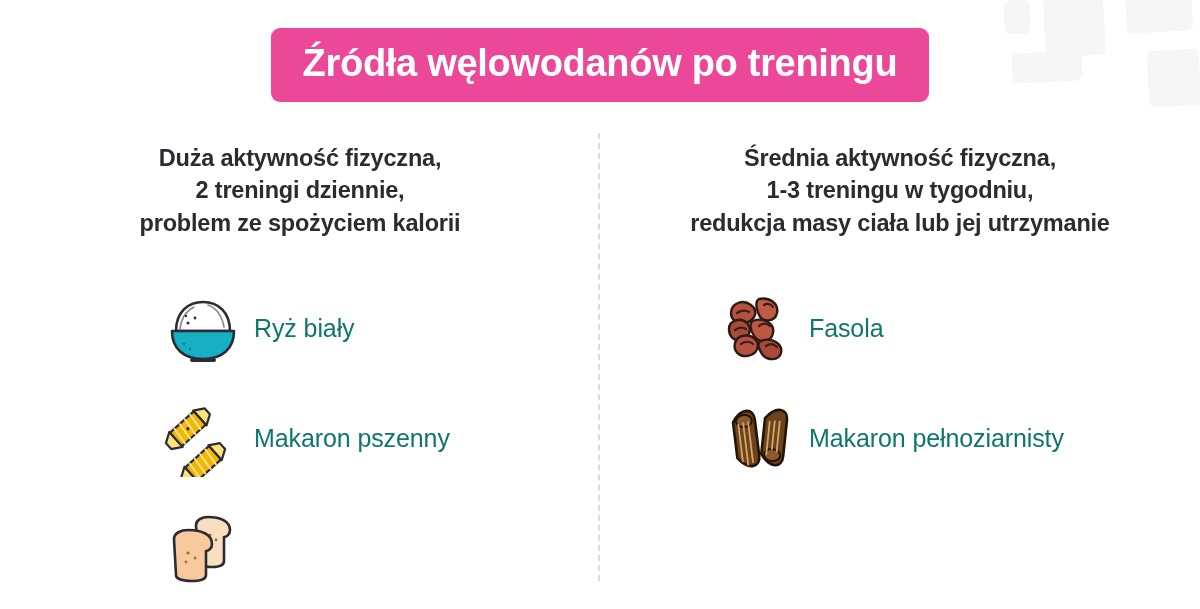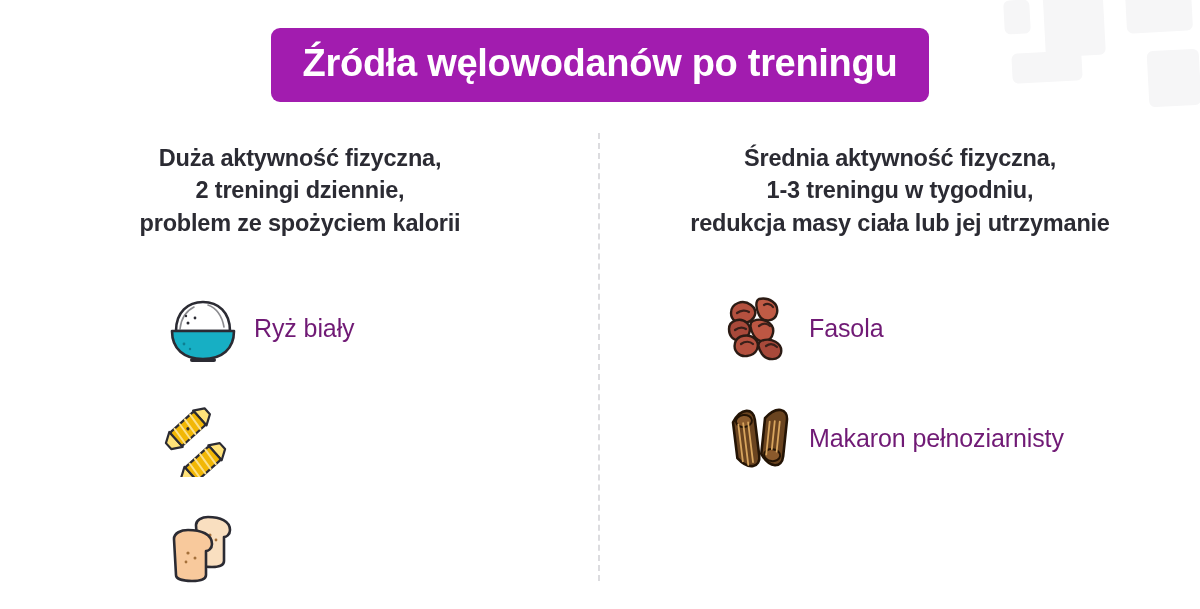--- a/index.html
+++ b/index.html
@@ -38,21 +38,21 @@
   
   .title-wrap {
     position: absolute;
     top: 28px;
     left: 0;
     width: 1200px;
     display: flex;
     justify-content: center;
   }
   .title-banner {
-    background: #a21caf;
+    background: #ec4899;
     border-radius: 9px;
     padding: 16px 32px 18px 32px;
     box-sizing: border-box;
   }
   .title-text {
     color: #ffffff;
     font-size: 38px;
     font-weight: bold;
     line-height: 1.05;
     letter-spacing: -0.3px;
@@ -108,21 +108,21 @@
     flex: 0 0 86px;
     display: flex;
     align-items: center;
     justify-content: center;
   }
   .item-icon svg { display: block; }
 
   .item-label {
     font-size: 25px;
     font-weight: 400;
-    color: #701a75;
+    color: #0f766e;
     letter-spacing: -0.1px;
     margin-left: 8px;
     white-space: nowrap;
   }
 
   
   .divider {
     position: absolute;
     top: 133px;
     left: 598px;
@@ -194,20 +194,21 @@
 
                 <g transform="translate(-12,24)">
                   <path d="M8 30 L18 24 L18 44 L8 38 Z" fill="#ffe27a" stroke="#2b2b33" stroke-width="2.2" stroke-linejoin="round"></path>
                   <path d="M60 30 L50 24 L50 44 L60 38 Z" fill="#ffe27a" stroke="#2b2b33" stroke-width="2.2" stroke-linejoin="round"></path>
                   <rect x="18" y="25" width="32" height="18" rx="2" fill="#f2b705" stroke="#2b2b33" stroke-width="2.2"></rect>
                   <path d="M24 25 L22 43 M31 25 L29 43 M38 25 L36 43 M45 25 L43 43" stroke="#fbe08a" stroke-width="2" stroke-linecap="round" fill="none"></path>
                 </g>
               </g>
             </svg>
           </span>
+          <span class="item-label">Makaron pszenny</span>
         </div>
 
         <div class="item">
           <span class="item-icon">
             <svg width="78" height="78" viewBox="0 0 78 78">
 
               <path d="M32 16 C32 11 38 8 44 8 C56 8 66 12 66 21 C66 26 62 28 60 28 L60 52 C60 56 56 58 48 58 C40 58 34 56 34 52 Z" fill="#f9dfc0" stroke="#2b2b33" stroke-width="2.6" stroke-linejoin="round"></path>
               <circle cx="46" cy="26" r="1.5" fill="#a4703a"></circle>
               <circle cx="52" cy="31" r="1.4" fill="#a4703a"></circle>
               <circle cx="44" cy="34" r="1.3" fill="#a4703a"></circle>

